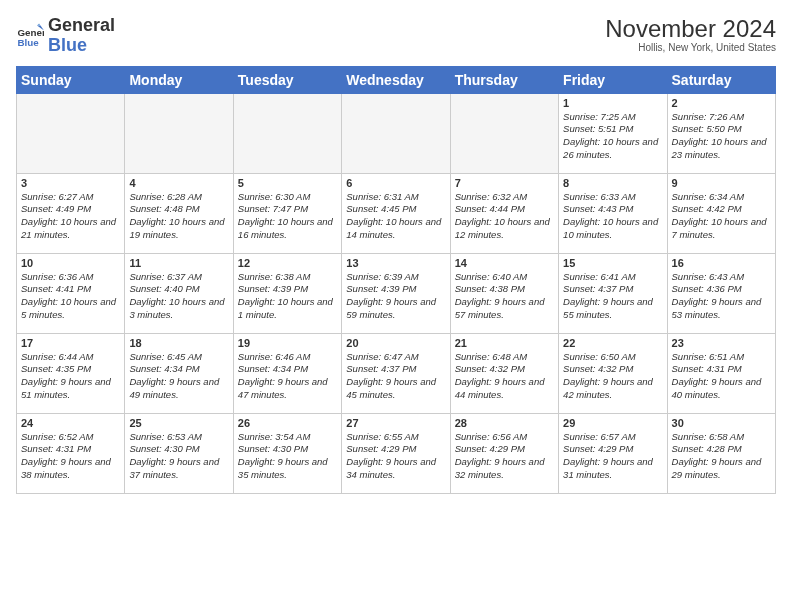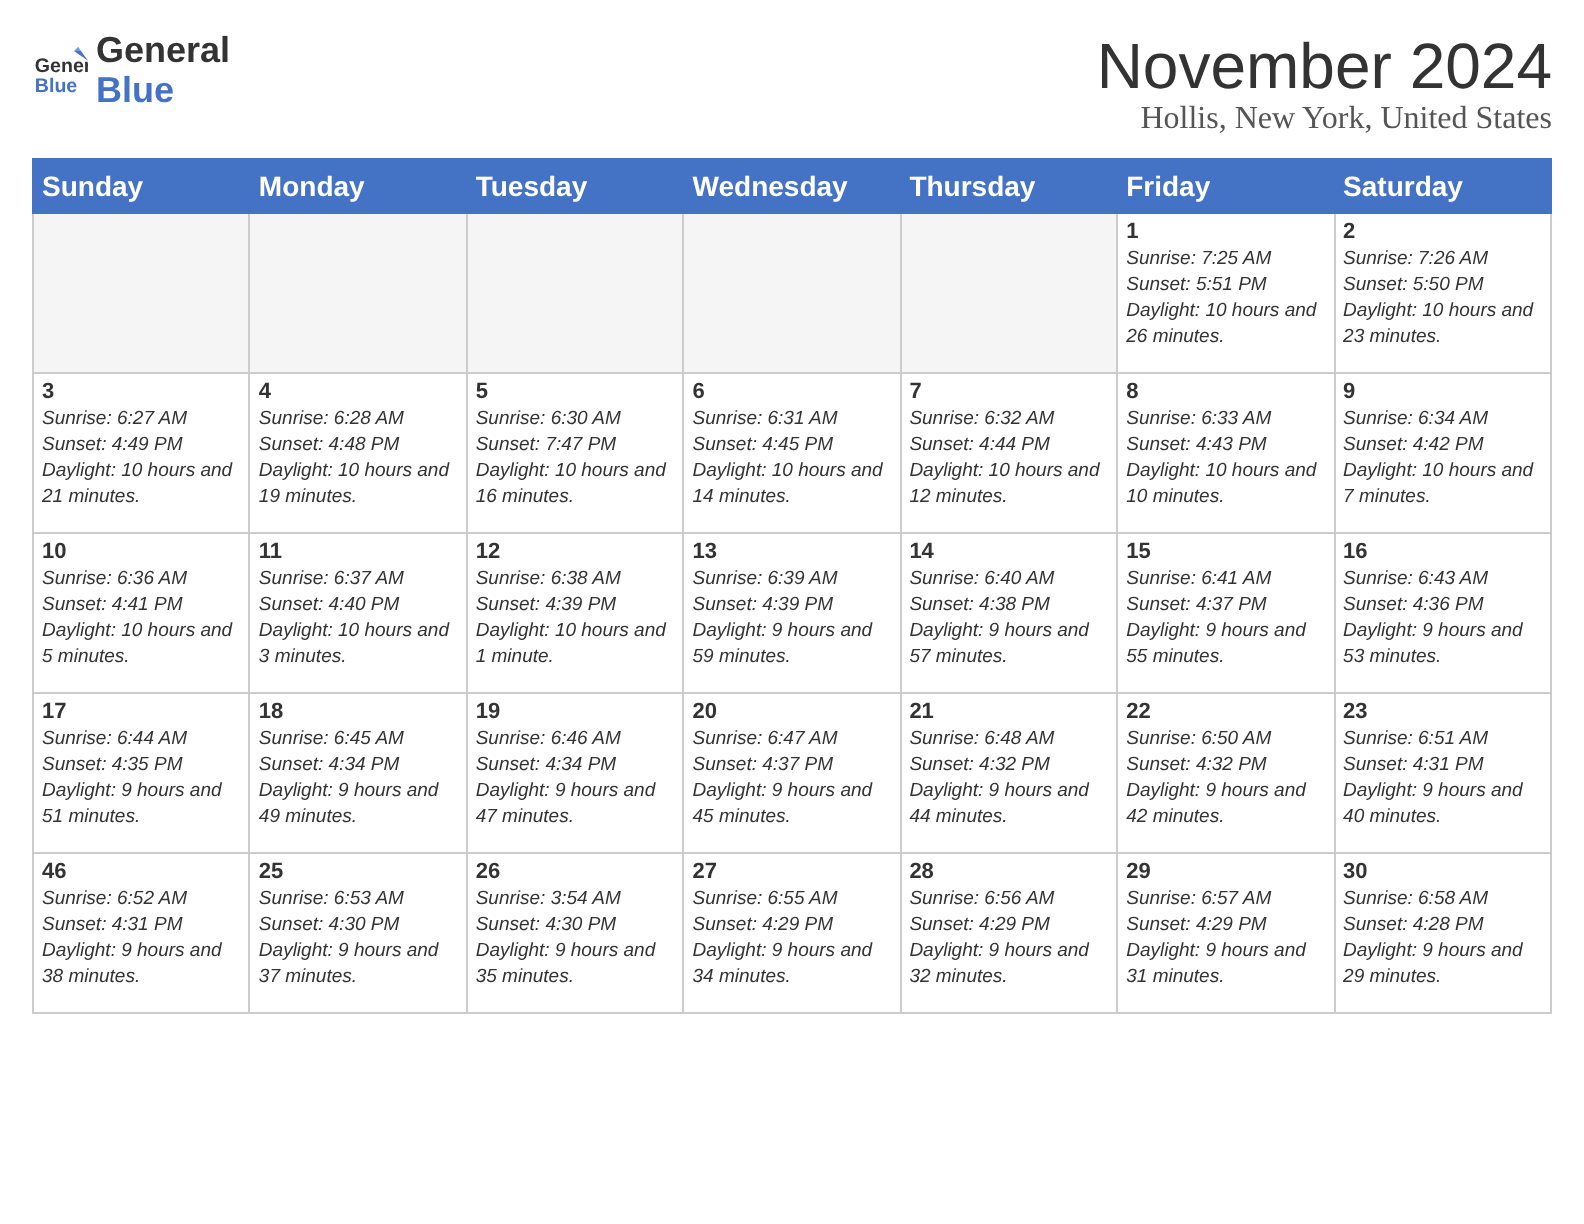--- a/index.html
+++ b/index.html
@@ -36,29 +36,28 @@
       display: block;
     }
     .logo-icon {
       width: 28px;
       height: 28px;
     }
     .title-block {
       text-align: right;
     }
     .month-title {
-      font-size: 32px;
+      font-size: 24px;
       font-weight: normal;
       color: #333;
       line-height: 1.1;
     }
     .location {
-      font-size: 16px;
+      font-size: 10px;
       color: #555;
-      font-family: Liberation Serif, serif;
     }
     table {
       width: 100%;
       border-collapse: collapse;
       table-layout: fixed;
     }
     th {
       background-color: #4472C4;
       color: #fff;
       font-size: 14px;
@@ -298,21 +297,21 @@
           <td>
             <span class="day-num">23</span>
             <div class="day-info">Sunrise: 6:51 AM
 Sunset: 4:31 PM
 Daylight: 9 hours
 and 40 minutes.</div>
           </td>
         </tr>
         <tr>
           <td>
-            <span class="day-num">46</span>
+            <span class="day-num">24</span>
             <div class="day-info">Sunrise: 6:52 AM
 Sunset: 4:31 PM
 Daylight: 9 hours
 and 38 minutes.</div>
           </td>
           <td>
             <span class="day-num">25</span>
             <div class="day-info">Sunrise: 6:53 AM
 Sunset: 4:30 PM
 Daylight: 9 hours

